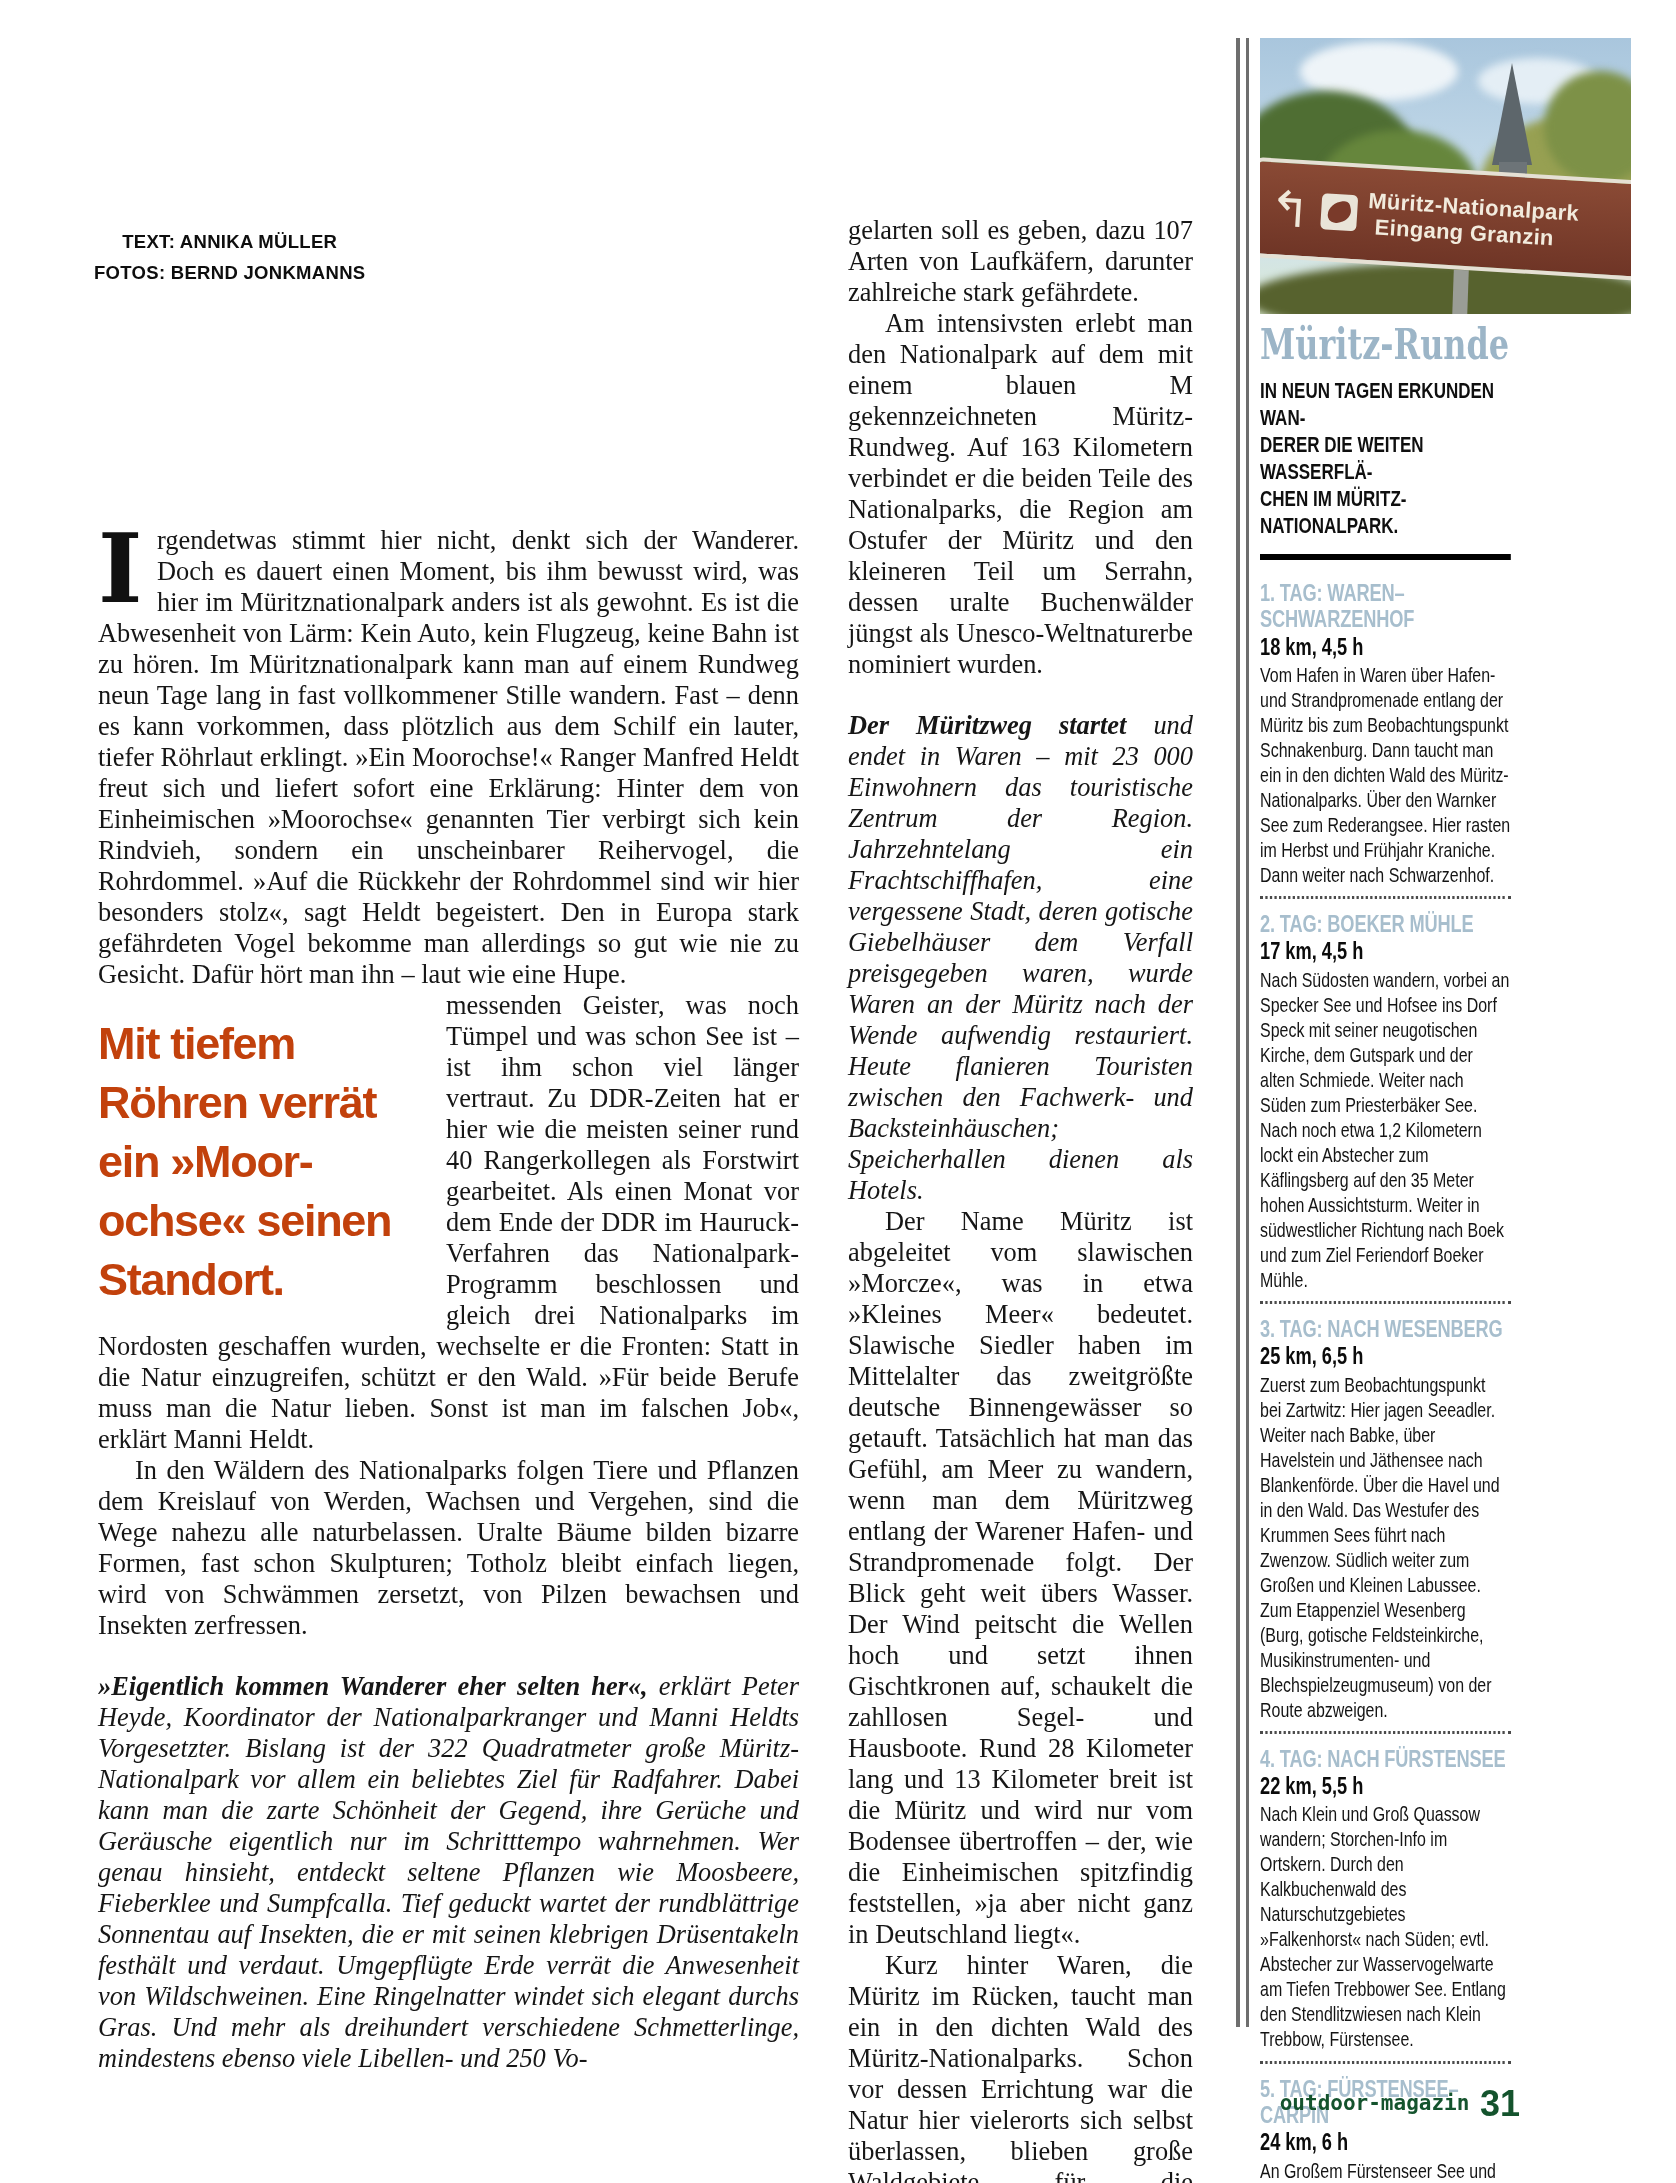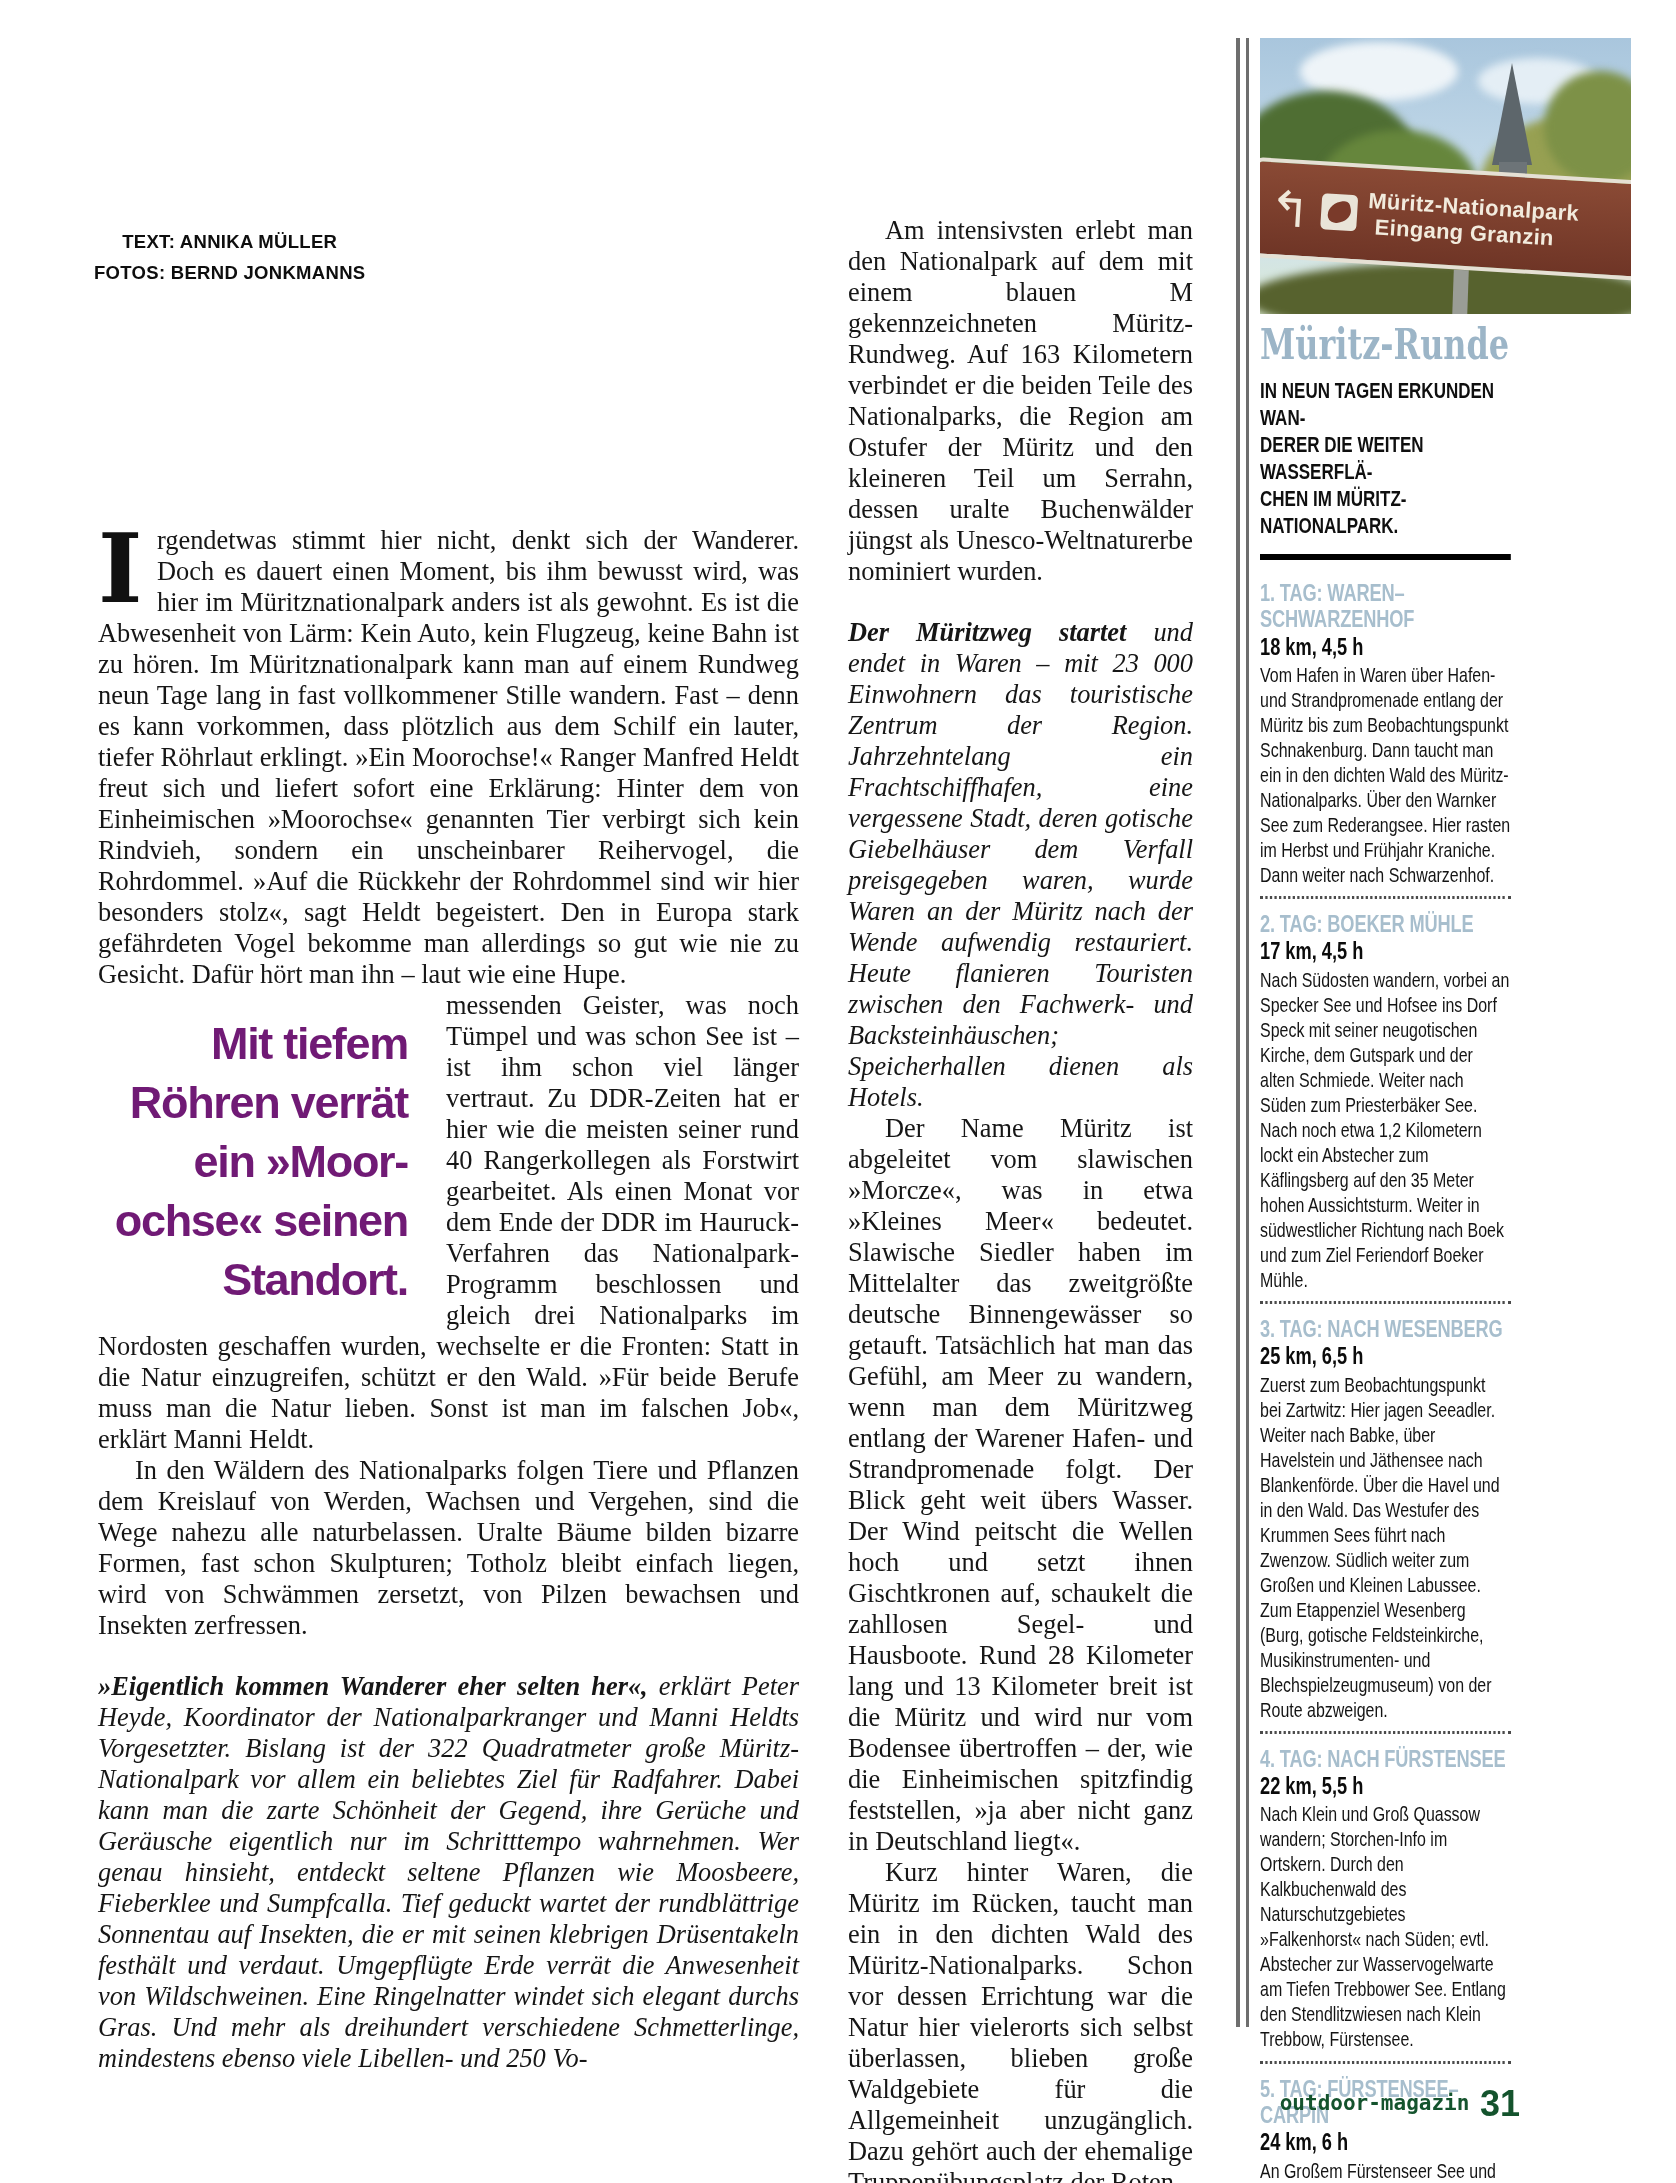--- a/index.html
+++ b/index.html
@@ -32,21 +32,21 @@
   .ind{text-indent:37px;}
   .gap{margin-top:30px !important;font-style:italic;}
   .dropcap{
     float:left;font-family:"DejaVu Serif",serif;font-weight:700;
     font-size:95px;line-height:74px;padding:6.6px 14.5px 0 0;color:#111;
   }
   .pq{
     float:left;width:310px;margin:0 38px 17px 0;padding-top:24px;
     font-family:"Liberation Sans",sans-serif;font-weight:700;
     font-size:45px;line-height:59px;letter-spacing:-1.3px;
-    color:#701a75;white-space:pre-line;text-align:right;text-indent:0;
+    color:#c2410c;white-space:pre-line;text-align:left;text-indent:0;
   }
 
   
   .vrule{position:absolute;top:38px;height:1989px;background:#6e6e6e;}
   .vrule1{left:1236px;width:4px;}
   .vrule2{left:1246px;width:3.3px;}
 
   
   .photo{
     position:absolute;left:1260px;top:38px;width:371px;height:276px;
@@ -131,20 +131,21 @@
 Röhren verrät
 ein »Moor-
 ochse« seinen
 Standort.</div>
     <p>messenden Geister, was noch Tümpel und was schon See ist – ist ihm schon viel länger vertraut. Zu DDR-Zeiten hat er hier wie die meisten seiner rund 40 Rangerkollegen als Forstwirt gearbeitet. Als einen Monat vor dem Ende der DDR im Hauruck-Verfahren das Nationalpark-Programm beschlossen und gleich drei Nationalparks im Nordosten geschaffen wurden, wechselte er die Fronten: Statt in die Natur einzugreifen, schützt er den Wald. »Für beide Berufe muss man die Natur lieben. Sonst ist man im falschen Job«, erklärt Manni Heldt.</p>
     <p class="ind">In den Wäldern des Nationalparks folgen Tiere und Pflanzen dem Kreislauf von Werden, Wachsen und Vergehen, sind die Wege nahezu alle naturbelassen. Uralte Bäume bilden bizarre Formen, fast schon Skulpturen; Totholz bleibt einfach liegen, wird von Schwämmen zersetzt, von Pilzen bewachsen und Insekten zerfressen.</p>
     <p class="gap"><b>»Eigentlich kommen Wanderer eher selten her«,</b><span> erklärt Peter Heyde, Koordinator der Nationalparkranger und Manni Heldts Vorgesetzter. Bislang ist der 322 Quadratmeter große Müritz-Nationalpark vor allem ein beliebtes Ziel für Radfahrer. Dabei kann man die zarte Schönheit der Gegend, ihre Gerüche und Geräusche eigentlich nur im Schritttempo wahrnehmen. Wer genau hinsieht, entdeckt seltene Pflanzen wie Moosbeere, Fieberklee und Sumpfcalla. Tief geduckt wartet der rundblättrige Sonnentau auf Insekten, die er mit seinen klebrigen Drüsentakeln festhält und verdaut. Umgepflügte Erde verrät die Anwesenheit von Wildschweinen. Eine Ringelnatter windet sich elegant durchs Gras. Und mehr als dreihundert verschiedene Schmetterlinge, mindestens ebenso viele Libellen- und 250 Vo-</span></p>
   </div>
 
   <div class="col2" lang="de">
+    <p>gelarten soll es geben, dazu 107 Arten von Laufkäfern, darunter zahlreiche stark gefährdete.</p>
     <p class="ind">Am intensivsten erlebt man den Nationalpark auf dem mit einem blauen M gekennzeichneten Müritz-Rundweg. Auf 163 Kilometern verbindet er die beiden Teile des Nationalparks, die Region am Ostufer der Müritz und den kleineren Teil um Serrahn, dessen uralte Buchenwälder jüngst als Unesco-Weltnaturerbe nominiert wurden.</p>
     <p class="gap"><b>Der Müritzweg startet</b><span> und endet in Waren – mit 23 000 Einwohnern das touristische Zentrum der Region. Jahrzehntelang ein Frachtschiffhafen, eine vergessene Stadt, deren gotische Giebelhäuser dem Verfall preisgegeben waren, wurde Waren an der Müritz nach der Wende aufwendig restauriert. Heute flanieren Touristen zwischen den Fachwerk- und Backsteinhäuschen; Speicherhallen dienen als Hotels.</span></p>
     <p class="ind">Der Name Müritz ist abgeleitet vom slawischen »Morcze«, was in etwa »Kleines Meer« bedeutet. Slawische Siedler haben im Mittelalter das zweitgrößte deutsche Binnengewässer so getauft. Tatsächlich hat man das Gefühl, am Meer zu wandern, wenn man dem Müritzweg entlang der Warener Hafen- und Strandpromenade folgt. Der Blick geht weit übers Wasser. Der Wind peitscht die Wellen hoch und setzt ihnen Gischtkronen auf, schaukelt die zahllosen Segel- und Hausboote. Rund 28 Kilometer lang und 13 Kilometer breit ist die Müritz und wird nur vom Bodensee übertroffen – der, wie die Einheimischen spitzfindig feststellen, »ja aber nicht ganz in Deutschland liegt«.</p>
     <p class="ind"><span>Kurz hinter Waren, die Müritz im Rücken, taucht man ein in den dichten Wald des Müritz-Nationalparks. Schon vor dessen Errichtung war die Natur hier vielerorts sich selbst überlassen, blieben große Waldgebiete für die Allgemeinheit unzugänglich. Dazu gehört auch der ehemalige Truppenübungsplatz der Roten</span></p>
   </div>
 
   <div class="vrule vrule1"></div>
   <div class="vrule vrule2"></div>
 
   <div class="photo">

